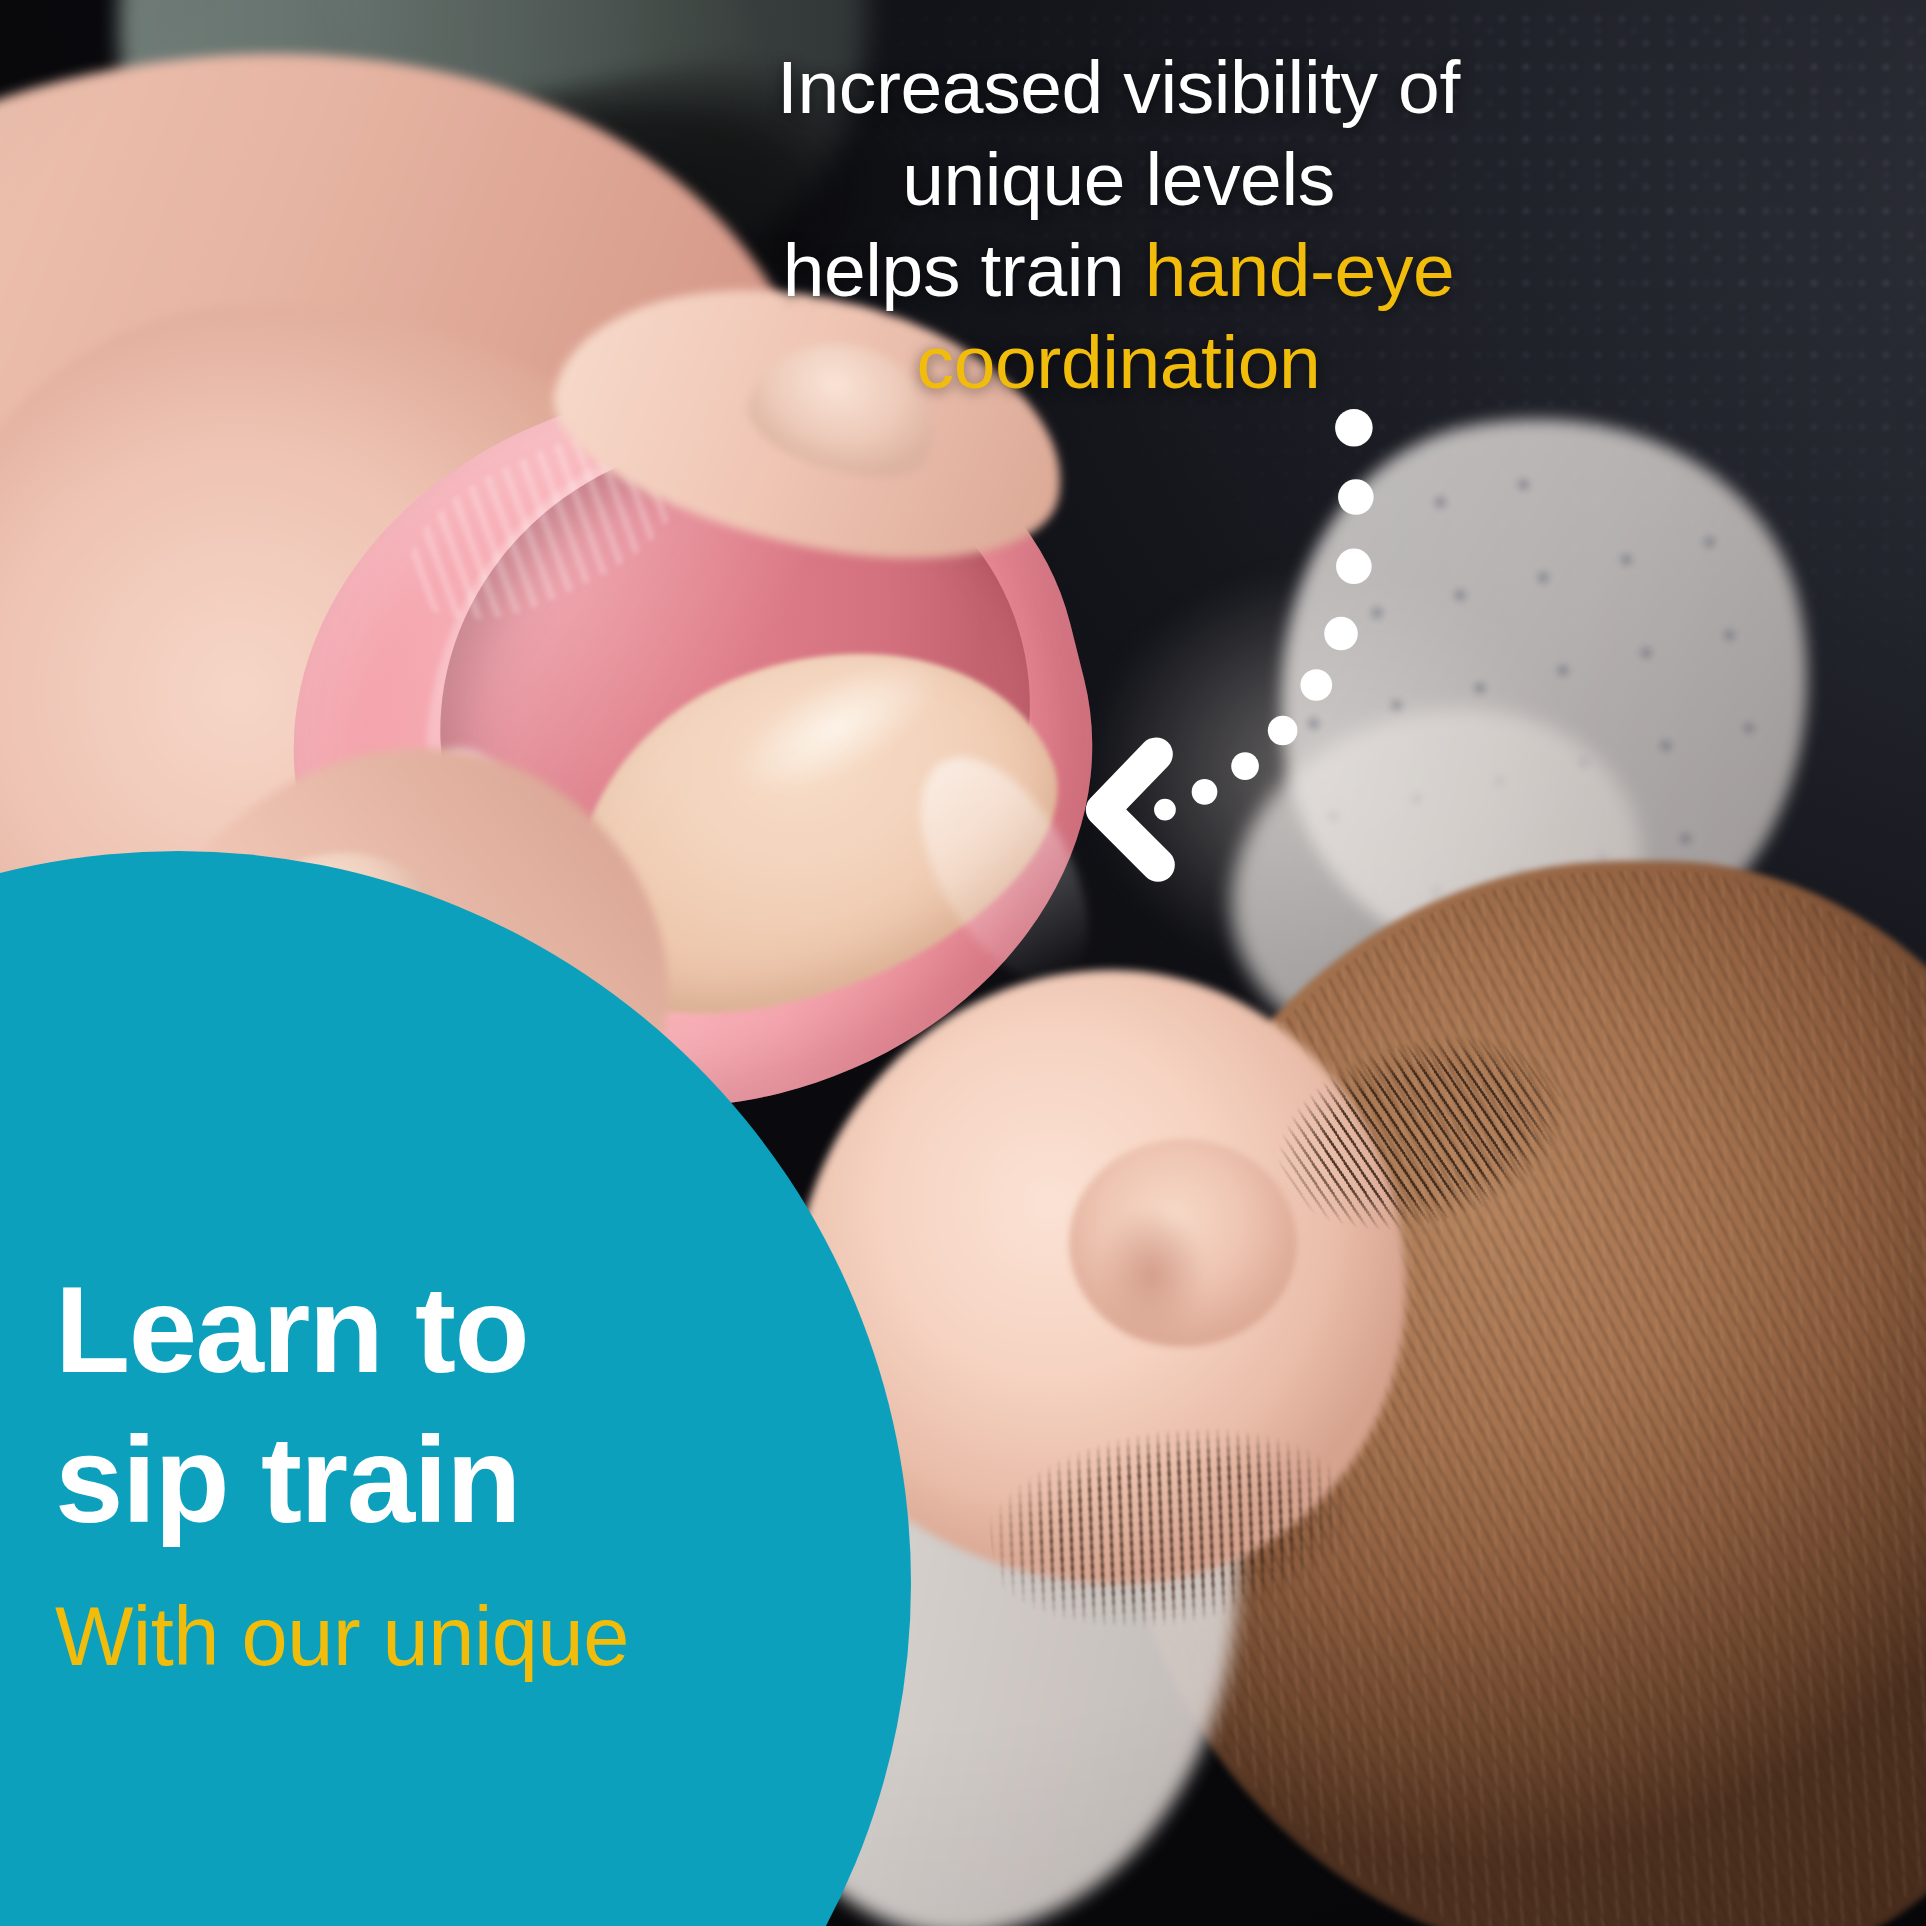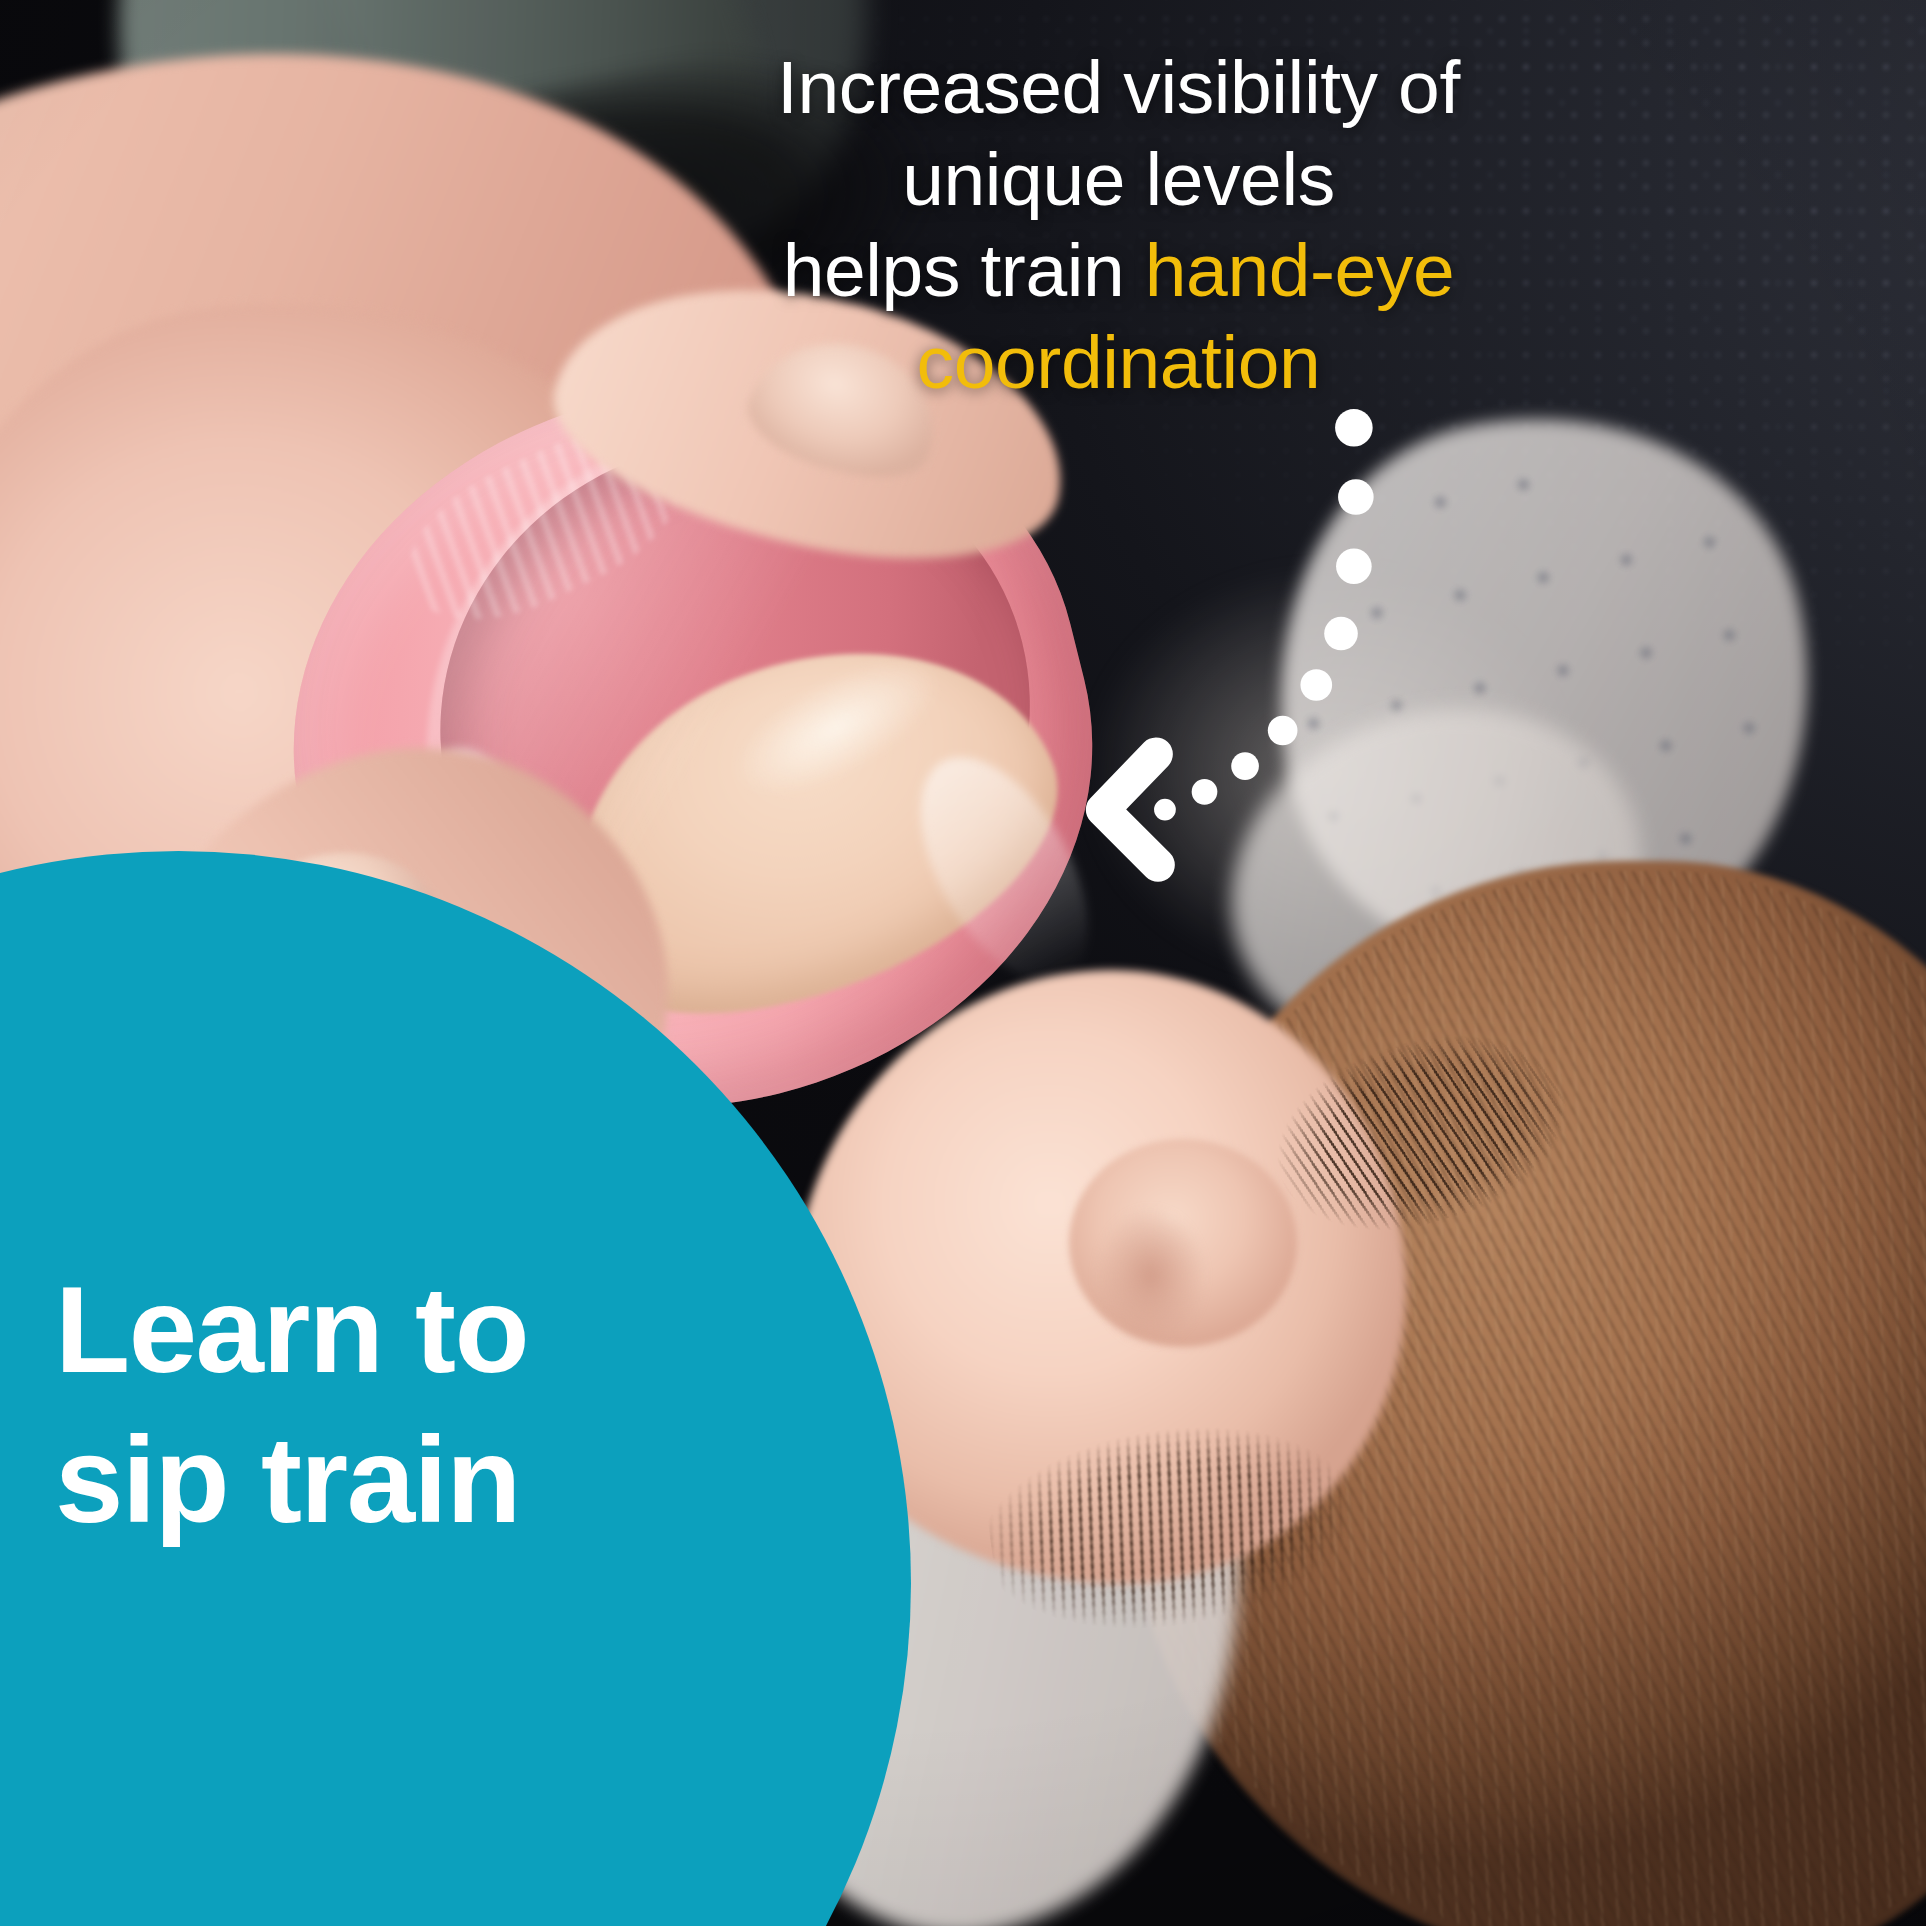--- a/index.html
+++ b/index.html
@@ -410,16 +410,17 @@
       <circle cx="137" cy="410" r="13"></circle>
       <circle cx="97" cy="428" r="11"></circle>
     </g>
     <path d="M 88 372 L 34 428 L 90 484" fill="none" stroke="#ffffff" stroke-width="34" stroke-linecap="round" stroke-linejoin="round"></path>
   </svg>
 
   <div class="teal-circle"></div>
   <div class="teal-text">
     <div class="headline">Learn to</div>
     <div class="headline">sip train</div>
+    <div class="subheadline">With our unique</div>
   </div>
 
 </div>
 
 
 </body></html>

